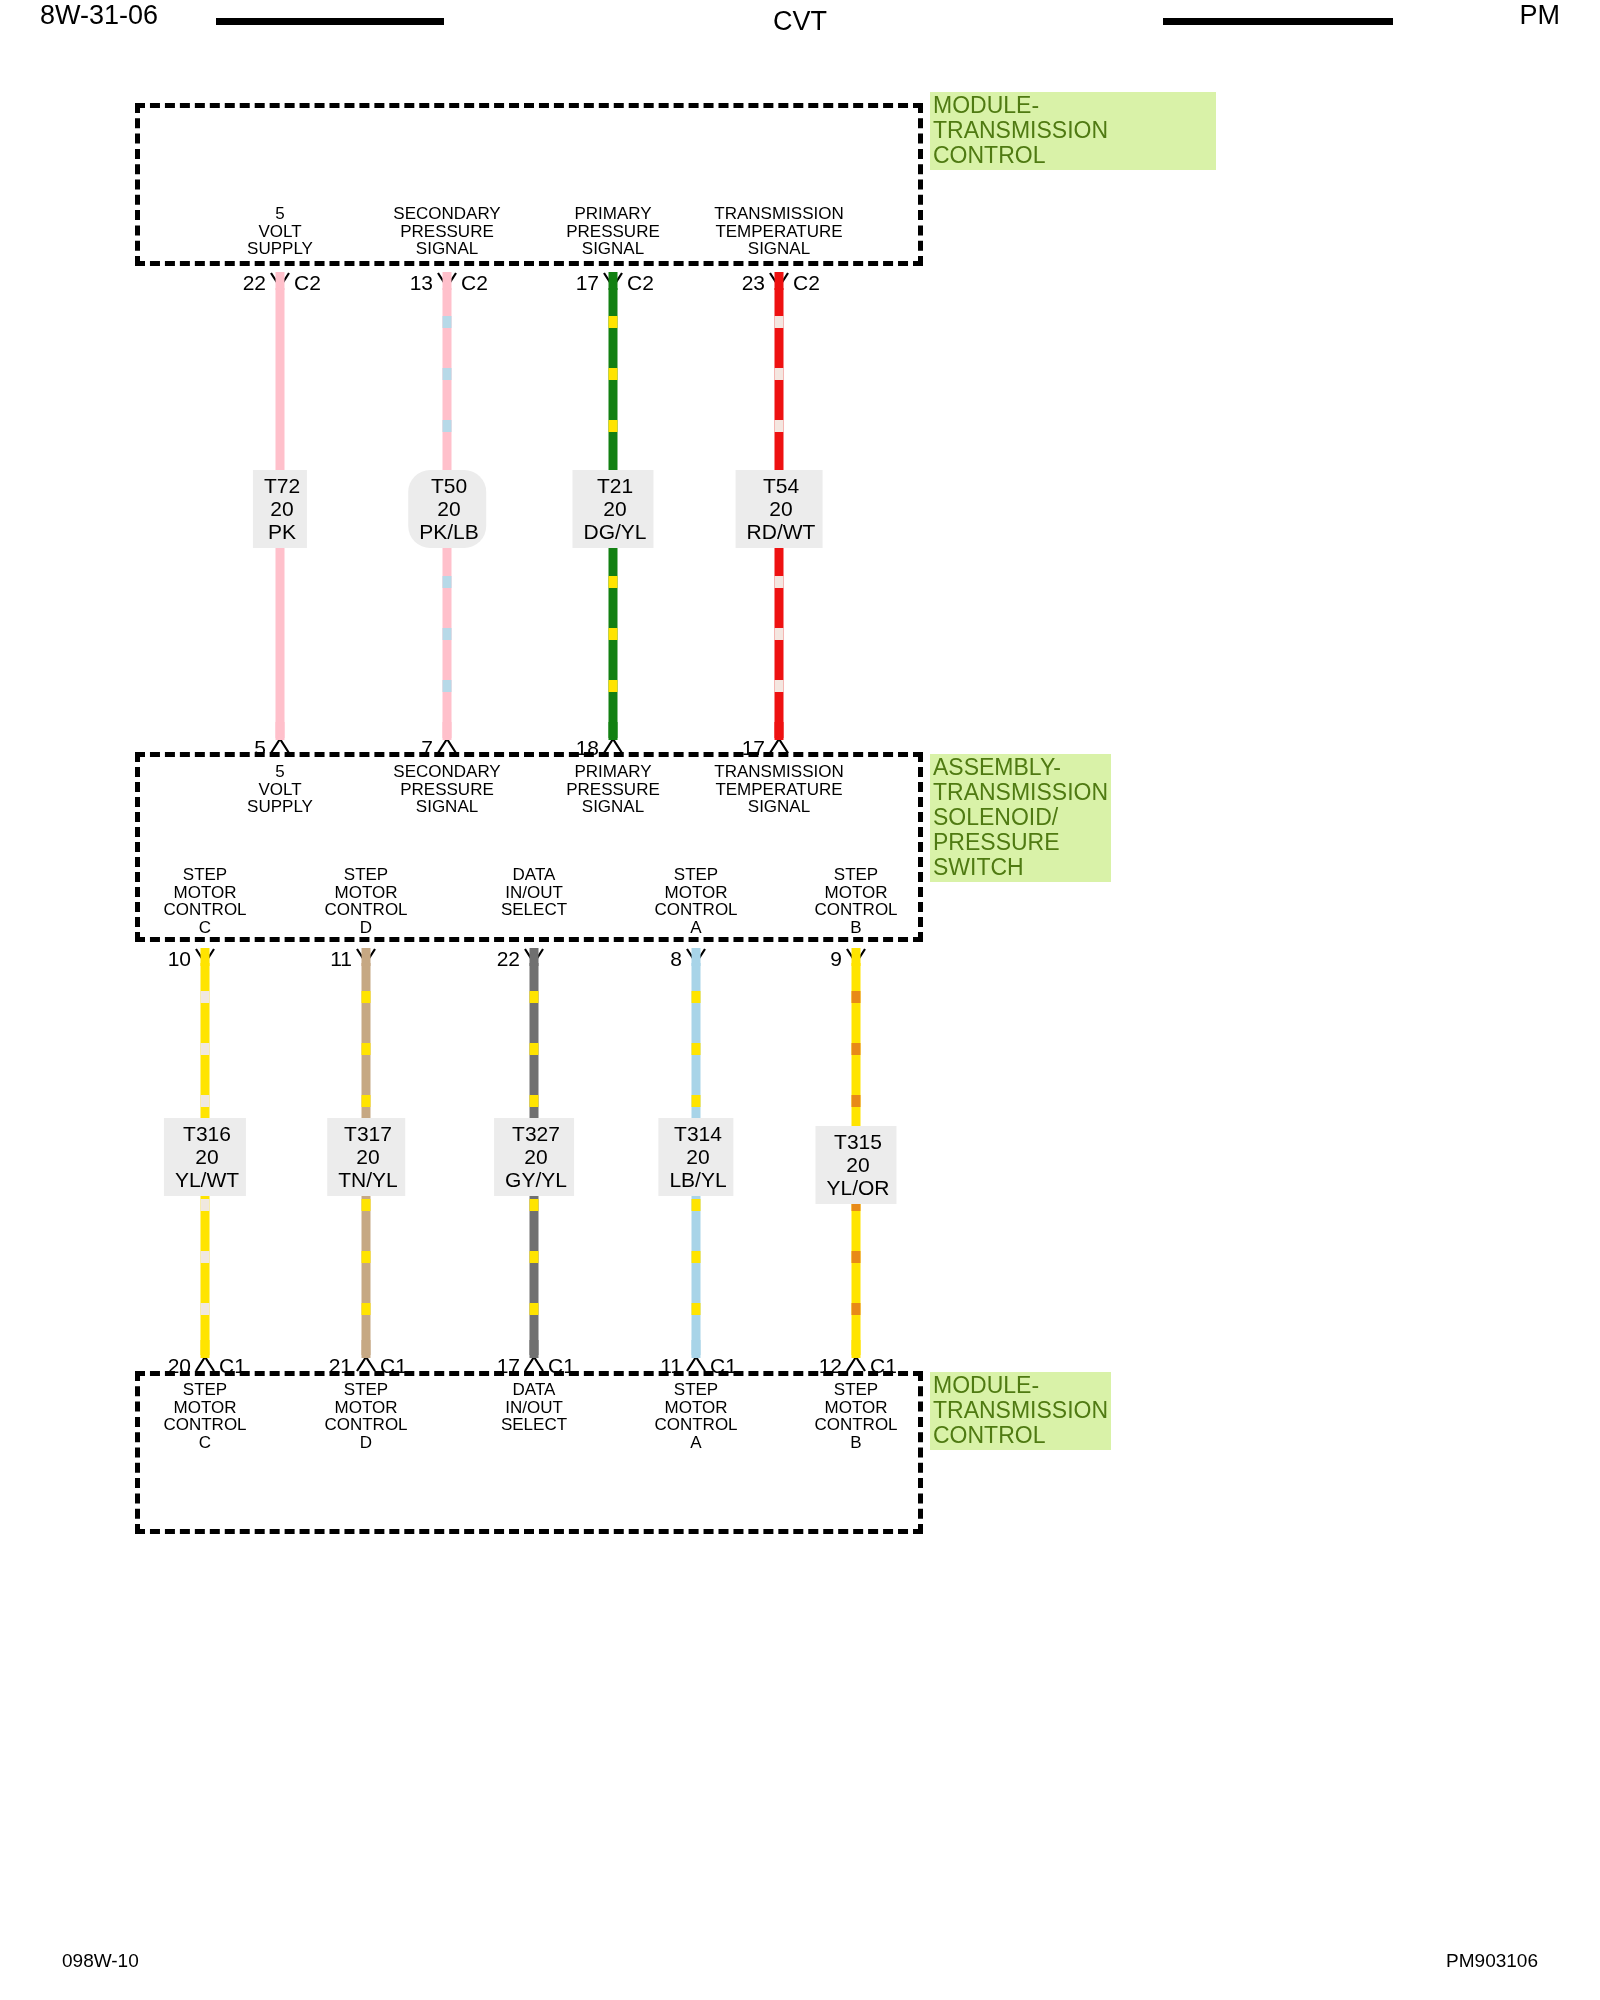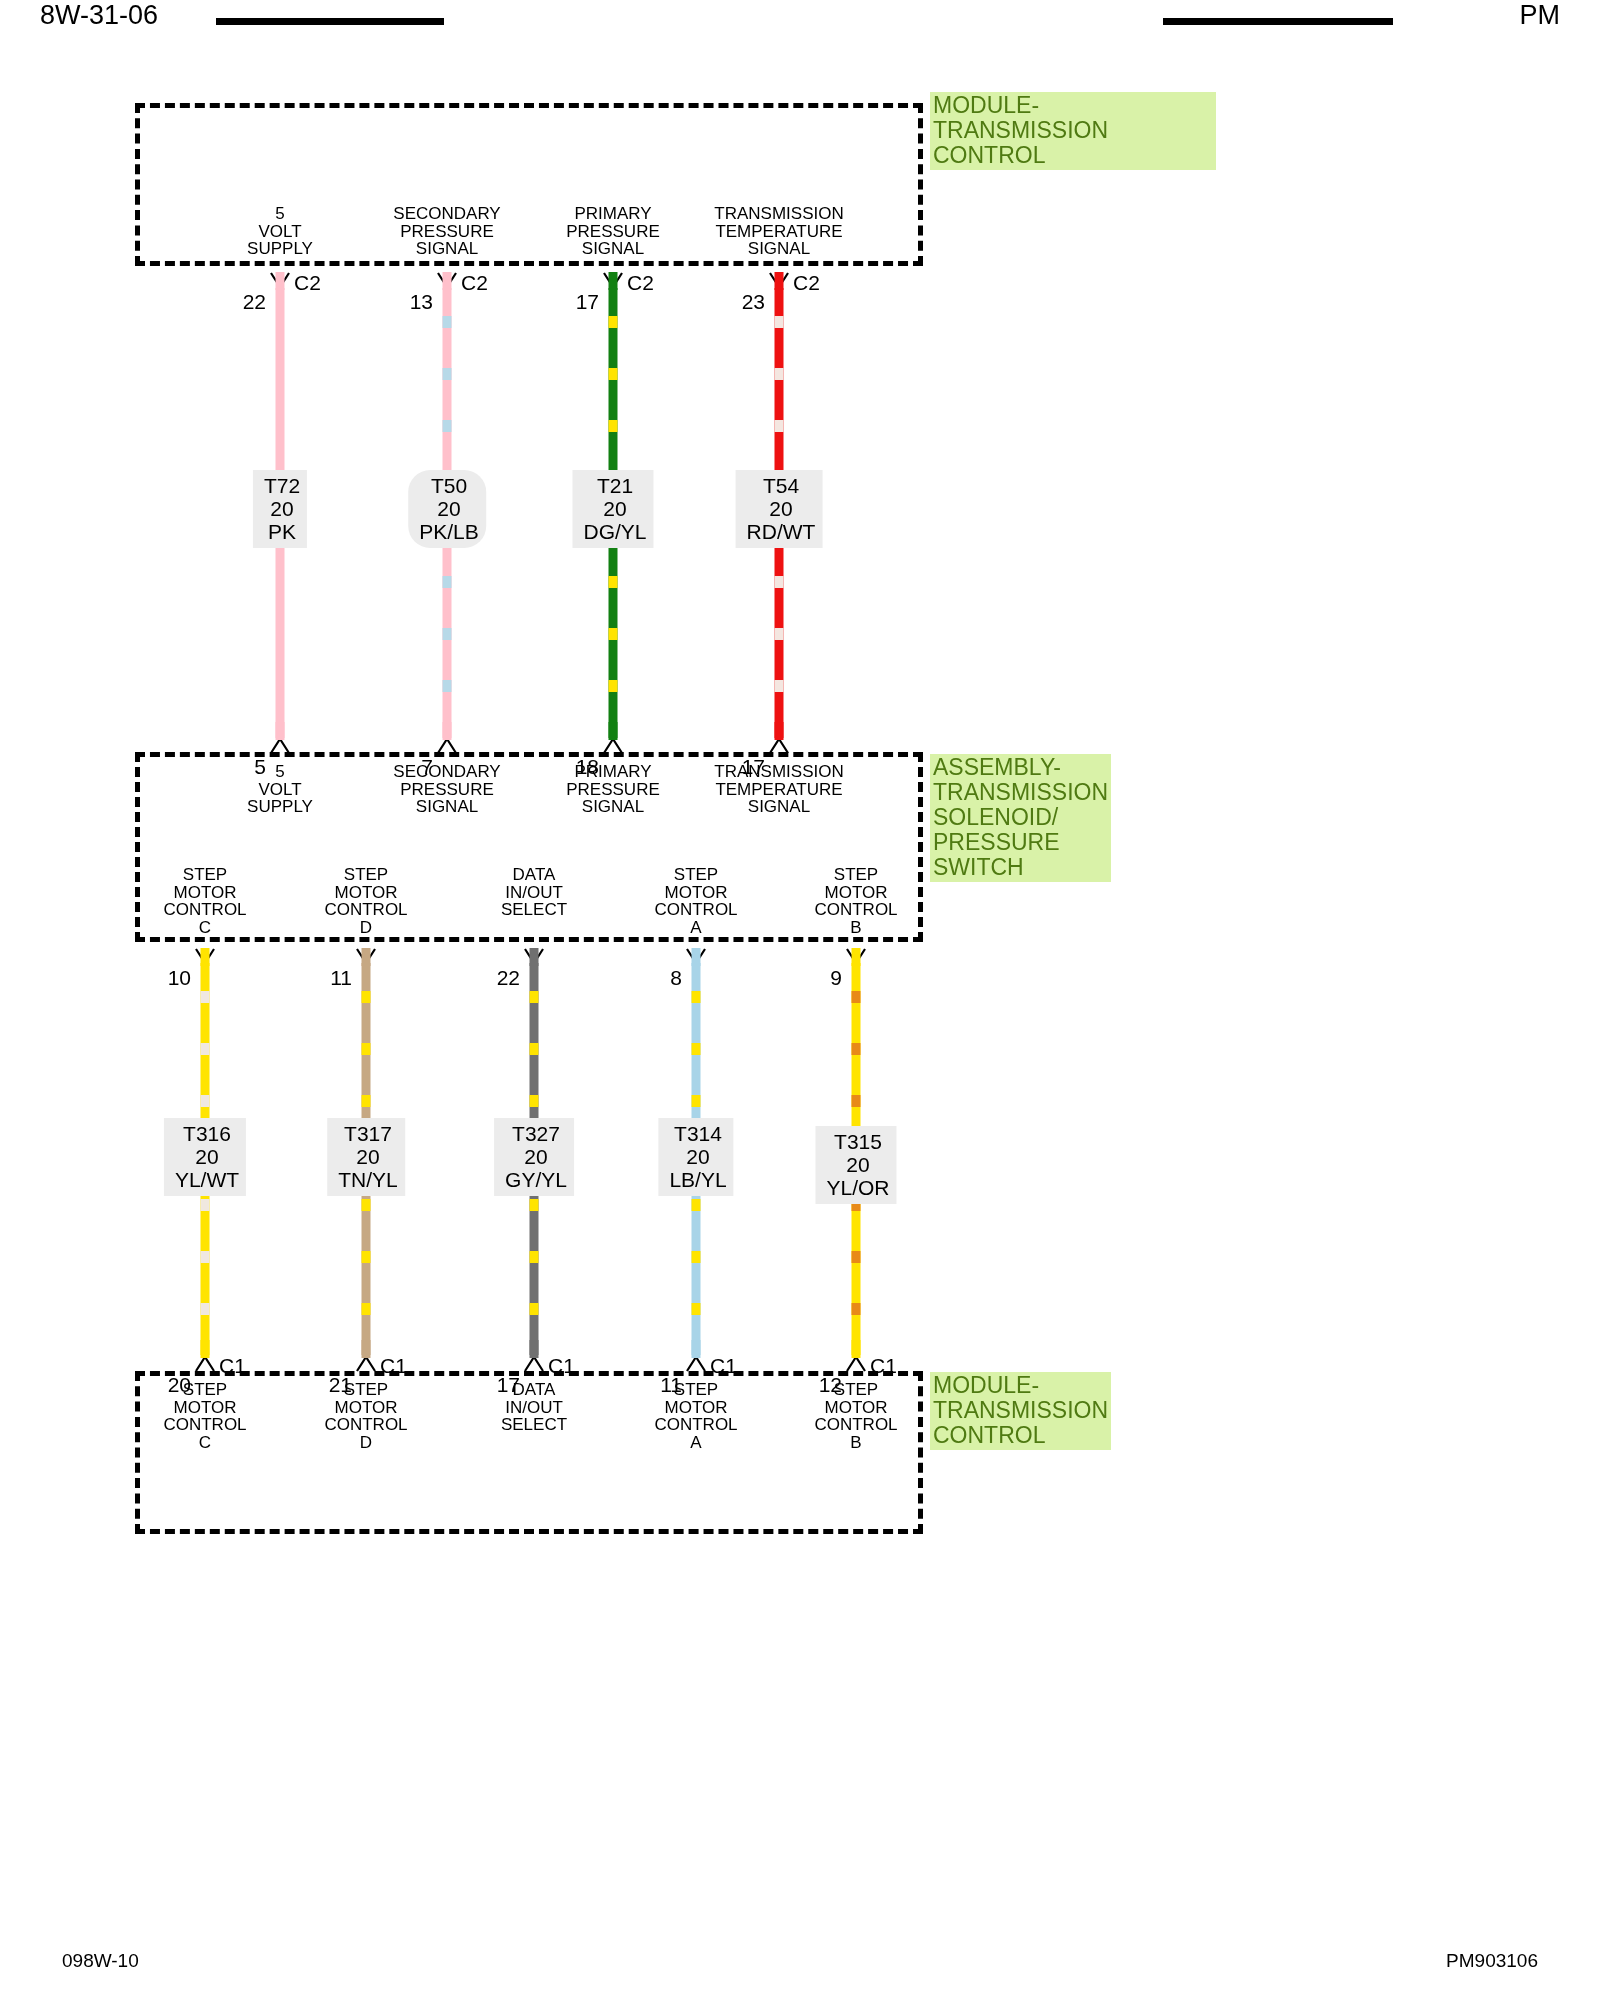--- a/index.html
+++ b/index.html
@@ -89,21 +89,20 @@
     position: absolute;
     width: 0; height: 0;
   }
   .pin-num {
     position: absolute;
     font-size: 21px;
     right: 14px;
     top: -1px;
     white-space: nowrap;
     text-align: right;
-    margin-top: 19px;
   }
   .pin-conn {
     position: absolute;
     font-size: 21px;
     left: 14px;
     top: -1px;
     white-space: nowrap;
   }
   .arrow-dn, .arrow-up {
     position: absolute;
@@ -143,20 +142,21 @@
     transform: translateX(-50%);
   }
 </style>
 </head>
 <body>
 
 <div id="header">
   <div id="hdr-left">8W-31-06</div>
   <div id="hdr-rule-left"></div>
   <div id="hdr-center">
+    <span class="l2">CVT</span>
   </div>
   <div id="hdr-rule-right"></div>
   <div id="hdr-right">PM</div>
 </div>
 
 <div class="comp-box" id="box-top" style="left:135px; top:103px; width:788px; height:163px;"></div>
 <div class="comp-label" id="lbl-top" style="left:930px; top:92px; width:280px;">MODULE-TRANSMISSION
 CONTROL</div>
 
 <div class="comp-box" id="box-mid" style="left:135px; top:752px; width:788px; height:190px;"></div>

